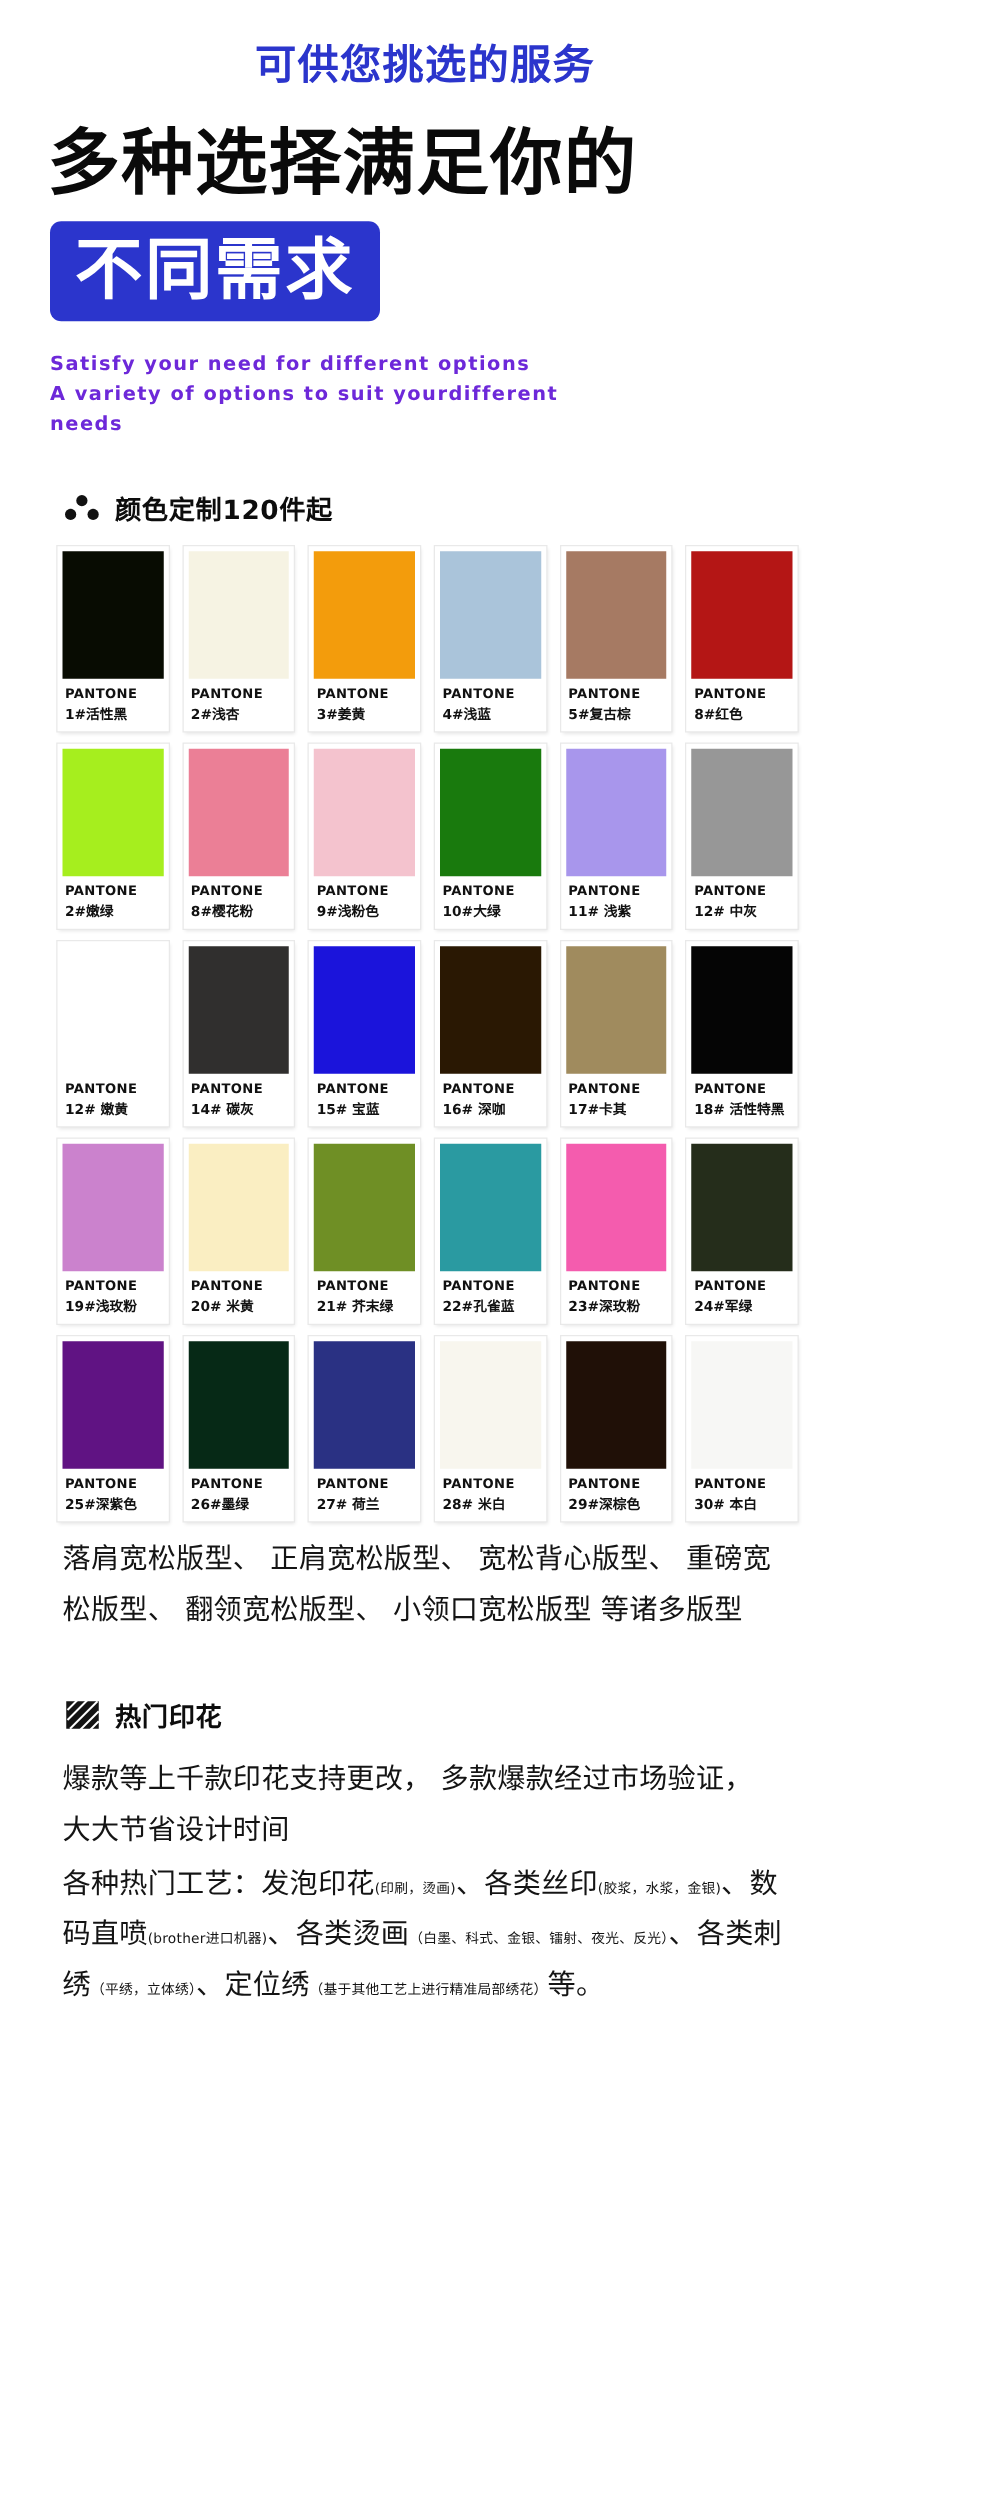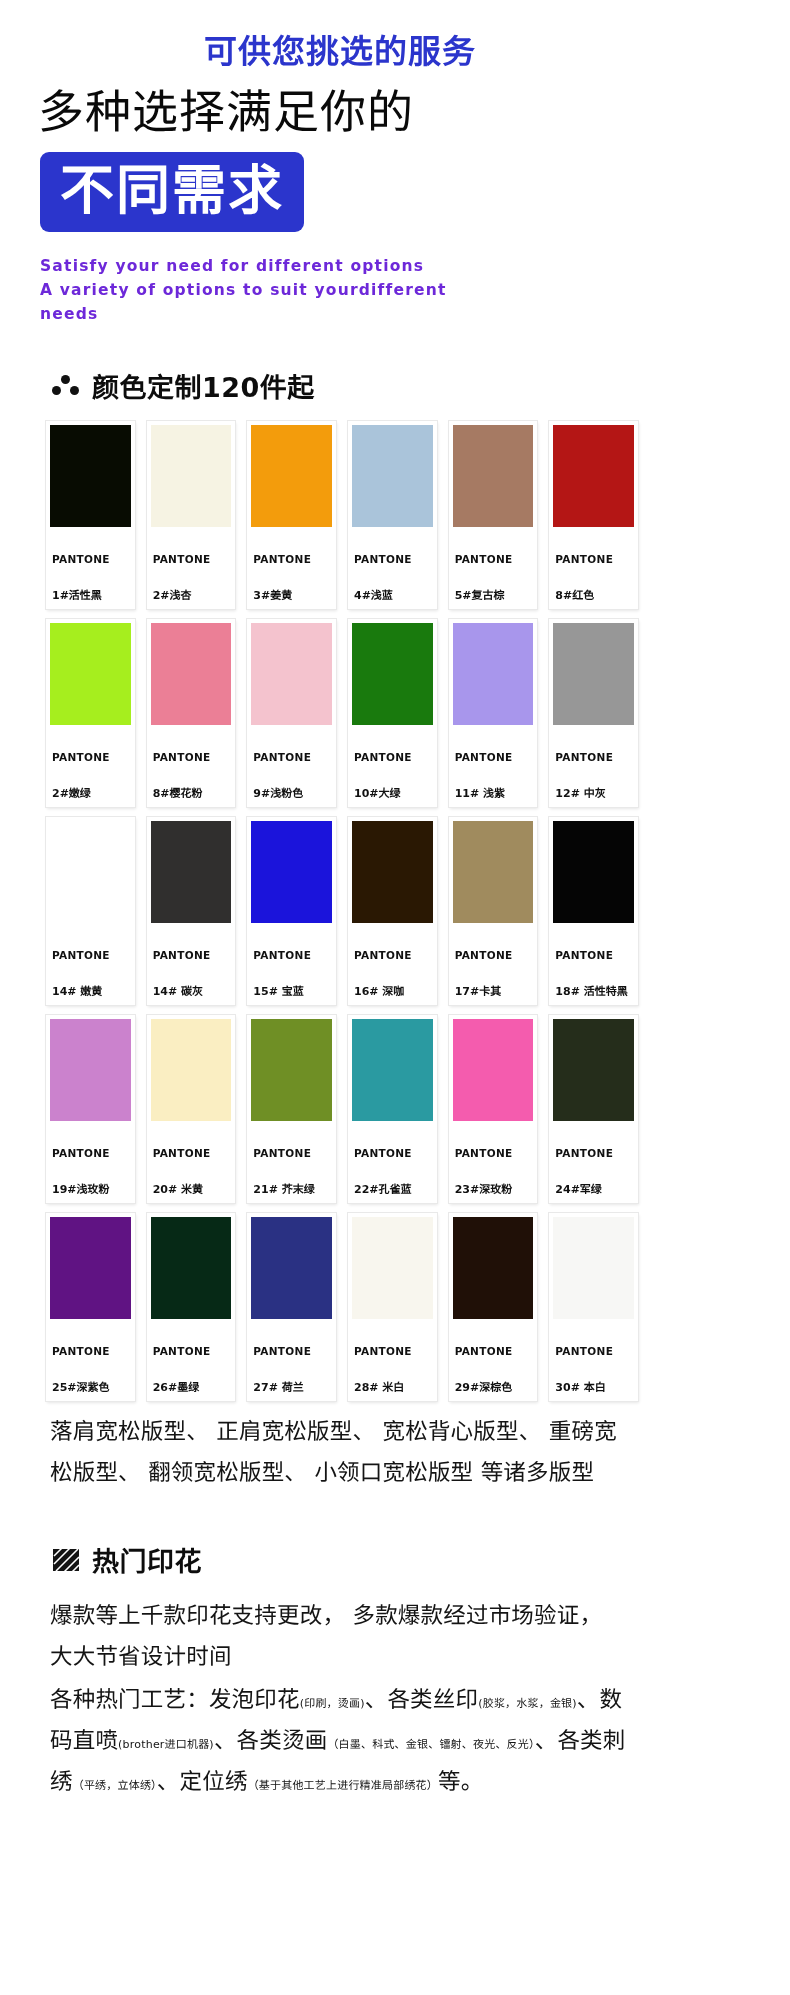--- a/index.html
+++ b/index.html
@@ -24,24 +24,24 @@
   .hero-kicker {
     text-align: center;
     color: #2b35cc;
     font-weight: 700;
     font-size: 33px;
     letter-spacing: 1px;
     line-height: 1.12;
     font-family: "DejaVu Sans", "Liberation Sans", sans-serif;
   }
   .hero-headline {
-    margin: 16px 0 0 38px;
+    margin: 28px 0 0 38px;
     color: #0a0a0a;
-    font-weight: 400;
-    font-size: 46px;
+    font-weight: 700;
+    font-size: 58px;
     letter-spacing: 1px;
     line-height: 1.1;
     white-space: nowrap;
   }
   .hero-badge-wrap { margin: 14px 0 0 40px; }
   .hero-badge {
     display: inline-block;
     background: #2b35cc;
     color: #ffffff;
     font-weight: 900;
@@ -64,21 +64,21 @@
   .hero-en div { white-space: pre-wrap; }
 
   
   .section-head {
     display: flex;
     align-items: center;
     gap: 12px;
     margin: 40px 0 16px 52px;
   }
   .section-head .sh-title {
-    font-size: 27px;
+    font-size: 21px;
     font-weight: 900;
     letter-spacing: 0.5px;
     color: #0d0d0d;
   }
   .icon-dots { width: 28px; height: 24px; position: relative; flex: 0 0 auto; }
   .icon-dots i { position: absolute; width: 9px; height: 9px; border-radius: 50%; background: #111; }
   .icon-dots i:nth-child(1) { left: 9px;  top: 2px; }
   .icon-dots i:nth-child(2) { left: 0px;  top: 13px; }
   .icon-dots i:nth-child(3) { left: 18px; top: 13px; }
 
@@ -91,21 +91,20 @@
     grid-template-columns: repeat(6, 1fr);
     gap: 10px 12px;
     margin: 6px 42px 0 46px;
   }
   .swatch-card {
     background: #fff;
     box-shadow: 0 0 0 1px #e9e9e9, 1px 2px 3px rgba(0,0,0,.10);
     padding: 4px 4px 5px 4px;
     display: flex;
     flex-direction: column;
-    gap: 20px;
   }
   .swatch-chip {
     width: 100%;
     height: 102px;
     display: block;
   }
   .swatch-brand {
     font-size: 10.5px;
     font-weight: 800;
     letter-spacing: 0.3px;
@@ -217,21 +216,21 @@
           <div class="swatch-name">11# 浅紫</div>
         </div>
         <div class="swatch-card">
           <span class="swatch-chip" style="background: rgb(151, 151, 151);"></span>
           <div class="swatch-brand">PANTONE</div>
           <div class="swatch-name">12# 中灰</div>
         </div>
         <div class="swatch-card">
           <span class="swatch-chip"></span>
           <div class="swatch-brand">PANTONE</div>
-          <div class="swatch-name">14# 嫩黄</div>
+          <div class="swatch-name">12# 嫩黄</div>
         </div>
         <div class="swatch-card">
           <span class="swatch-chip" style="background: rgb(48, 47, 46);"></span>
           <div class="swatch-brand">PANTONE</div>
           <div class="swatch-name">14# 碳灰</div>
         </div>
         <div class="swatch-card">
           <span class="swatch-chip" style="background: rgb(27, 20, 219);"></span>
           <div class="swatch-brand">PANTONE</div>
           <div class="swatch-name">15# 宝蓝</div>

